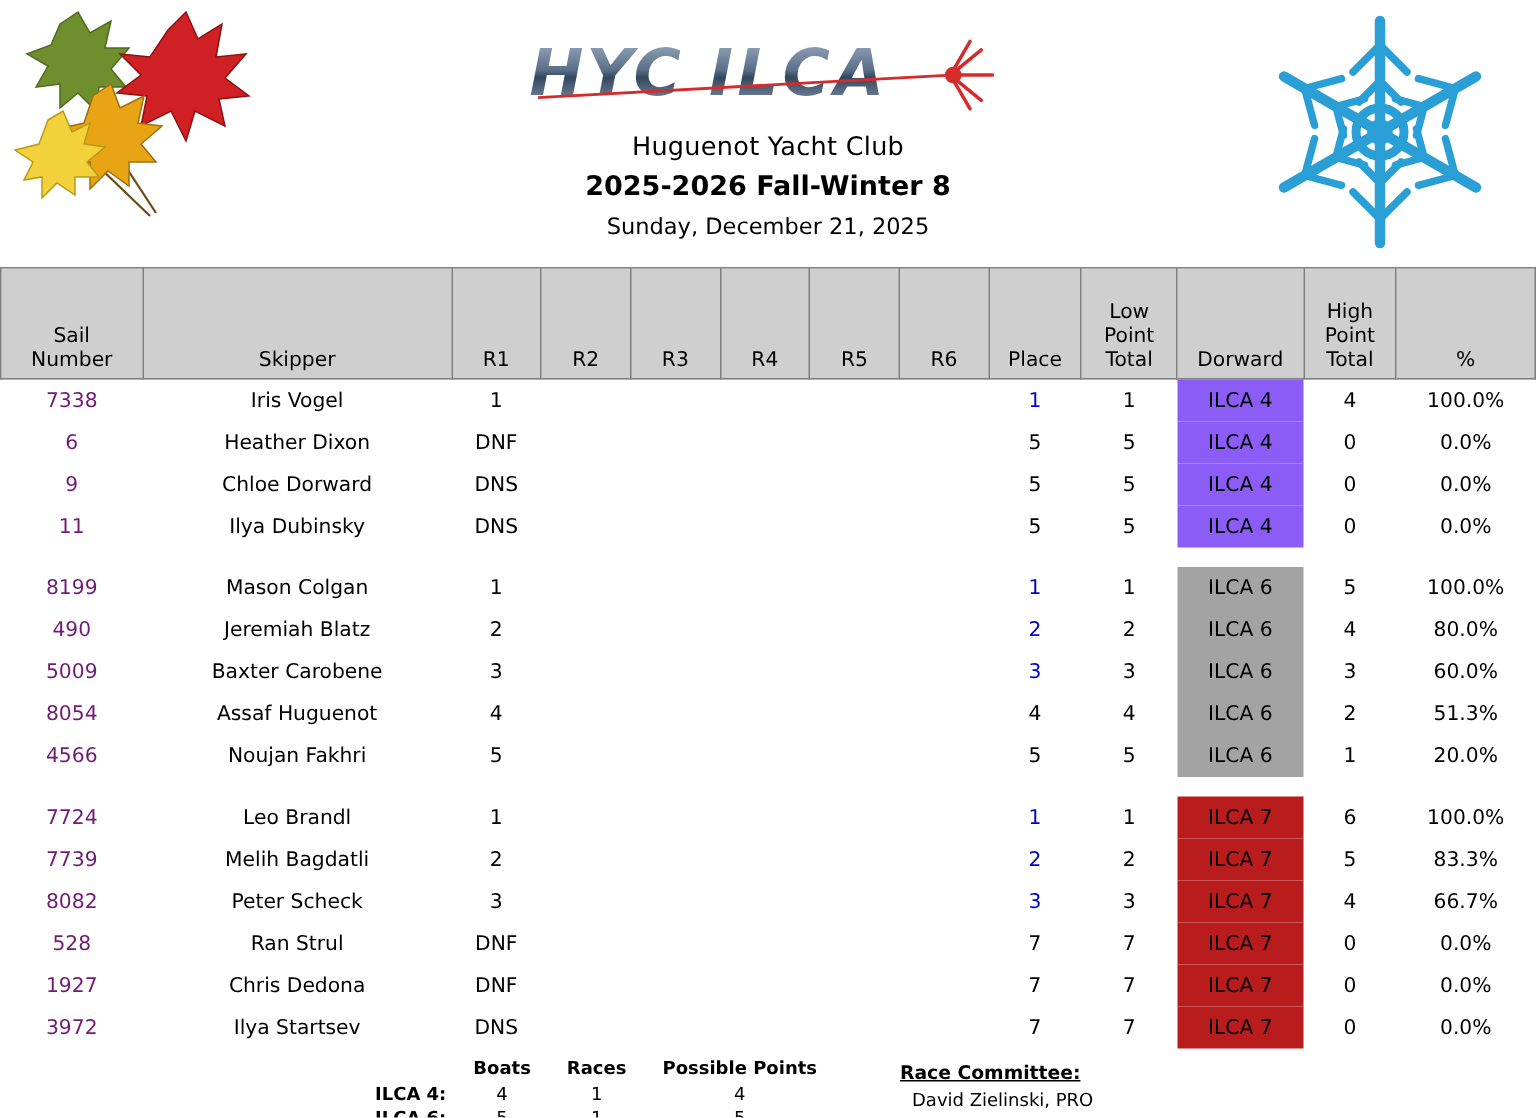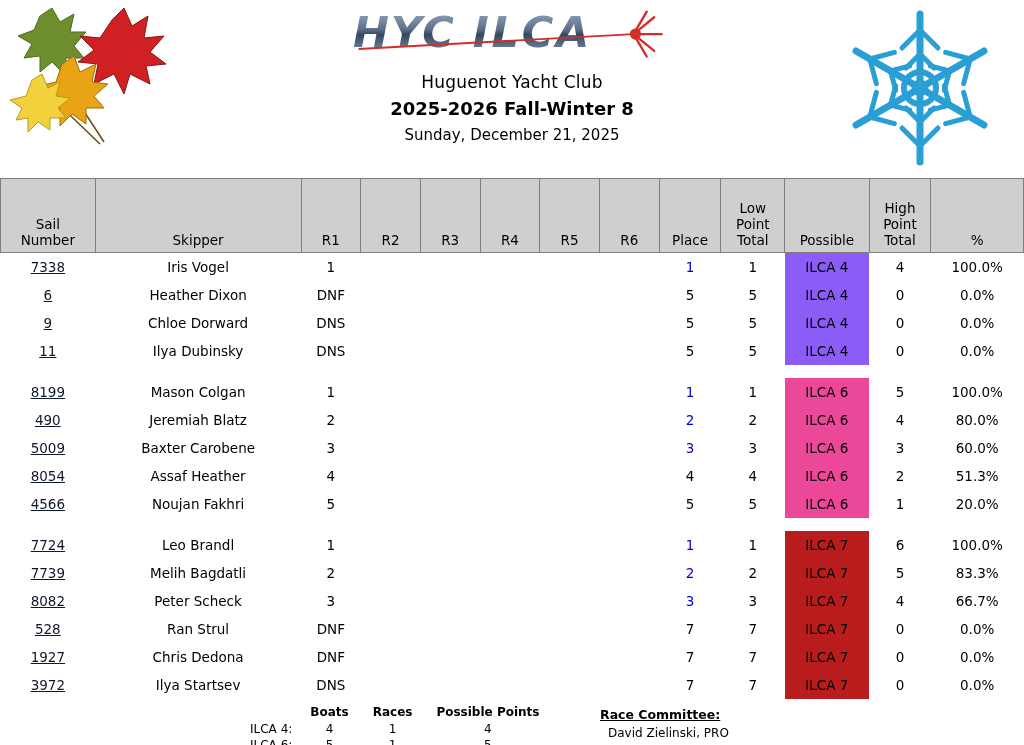--- a/index.html
+++ b/index.html
@@ -33,21 +33,21 @@
     position: absolute;
     right: 14px;
     top: 6px;
     width: 180px;
     height: 165px;
   }
   .title-block {
     position: absolute;
     left: 0;
     right: 0;
-    top: 0;
+    top: 16px;
     text-align: center;
   }
   .logo-wrap {
     margin-top: 6px;
     height: 58px;
     display: flex;
     justify-content: center;
     align-items: center;
   }
   .club-name {
@@ -90,26 +90,26 @@
   }
   .col-sail      { width: 92px; }
   .col-skipper   { width: 200px; }
   .col-r         { width: 58px; }
   .col-place     { width: 60px; }
   .col-low       { width: 62px; }
   .col-div       { width: 82px; }
   .col-high      { width: 60px; }
   .col-pct       { width: 90px; }
 
-  .num-blue { color: #0f172a; text-decoration: underline; }
+  .num-blue { color: #701a75; }
   .place-blue { color: #0000cc; }
   .skipper { font-weight: normal; }
   .div-cell { font-weight: normal; }
   .div-ilca4 { background: #8b5cf6; }
-  .div-ilca6 { background: #ec4899; }
+  .div-ilca6 { background: #a3a3a3; }
   .div-ilca7 { background: #b91c1c; }
   tr.spacer td { height: 13px; padding: 0; }
 
   
   .footer {
     position: relative;
     margin-top: 6px;
     height: 100px;
     font-size: 12px;
   }
@@ -125,21 +125,21 @@
     padding: 0 12px 2px 12px;
     text-align: center;
   }
   .summary td {
     font-size: 12px;
     padding: 1px 12px;
     text-align: center;
   }
   .summary td.label {
     text-align: right;
-    font-weight: normal;
+    font-weight: bold;
     padding-right: 6px;
   }
   .rc {
     position: absolute;
     left: 600px;
     top: 0;
     line-height: 1.55;
   }
   .rc-title {
     font-weight: bold;
@@ -277,21 +277,21 @@
       <th>R3</th>
       <th>R4</th>
       <th>R5</th>
       <th>R6</th>
       <th>Place</th>
       <th>
         <div>Low</div>
         <div>Point</div>
         <div>Total</div>
       </th>
-      <th>Possible</th>
+      <th>Dorward</th>
       <th>
         <div>High</div>
         <div>Point</div>
         <div>Total</div>
       </th>
       <th>%</th>
     </tr>
   </thead>
   <tbody id="results-body">
       <tr>
@@ -397,21 +397,21 @@
         <td></td>
         <td></td>
         <td class="place-blue">3</td>
         <td>3</td>
         <td class="div-cell div-ilca6">ILCA 6</td>
         <td>3</td>
         <td>60.0%</td>
       </tr>
       <tr>
         <td class="num-blue">8054</td>
-        <td class="skipper">Assaf Heather</td>
+        <td class="skipper">Assaf Huguenot</td>
         <td>4</td>
         <td></td>
         <td></td>
         <td></td>
         <td></td>
         <td></td>
         <td>4</td>
         <td>4</td>
         <td class="div-cell div-ilca6">ILCA 6</td>
         <td>2</td>

